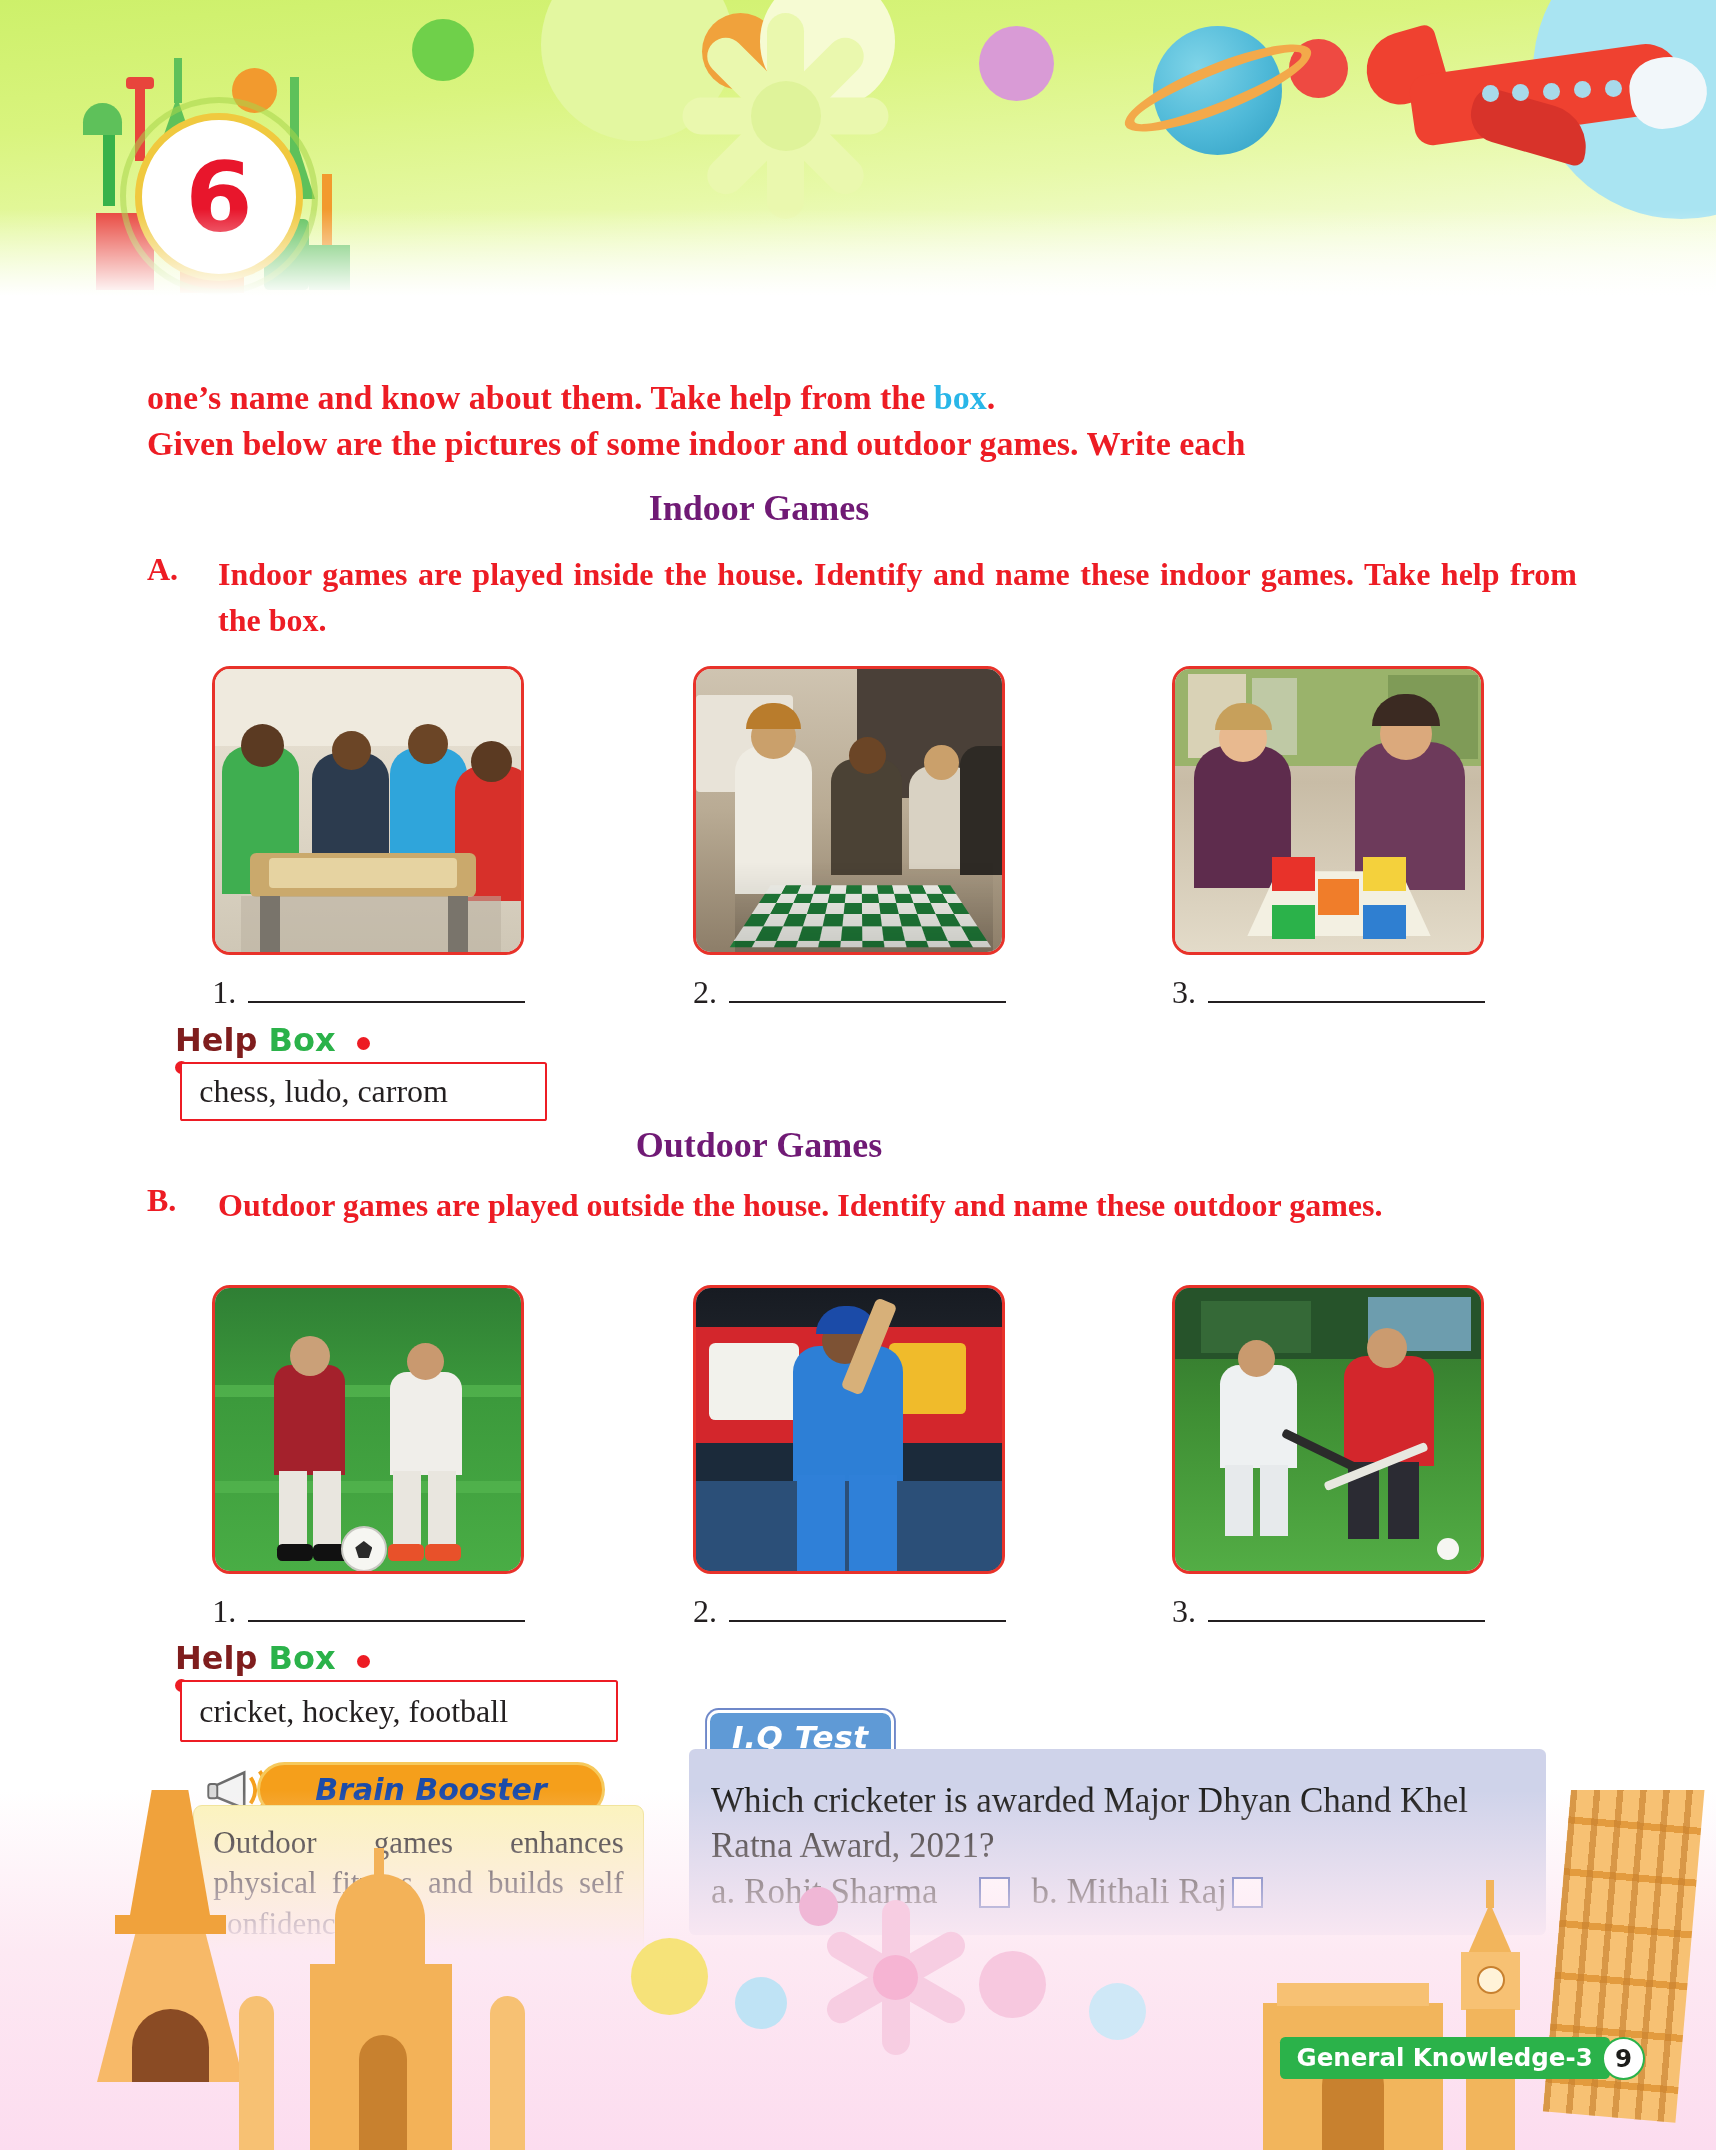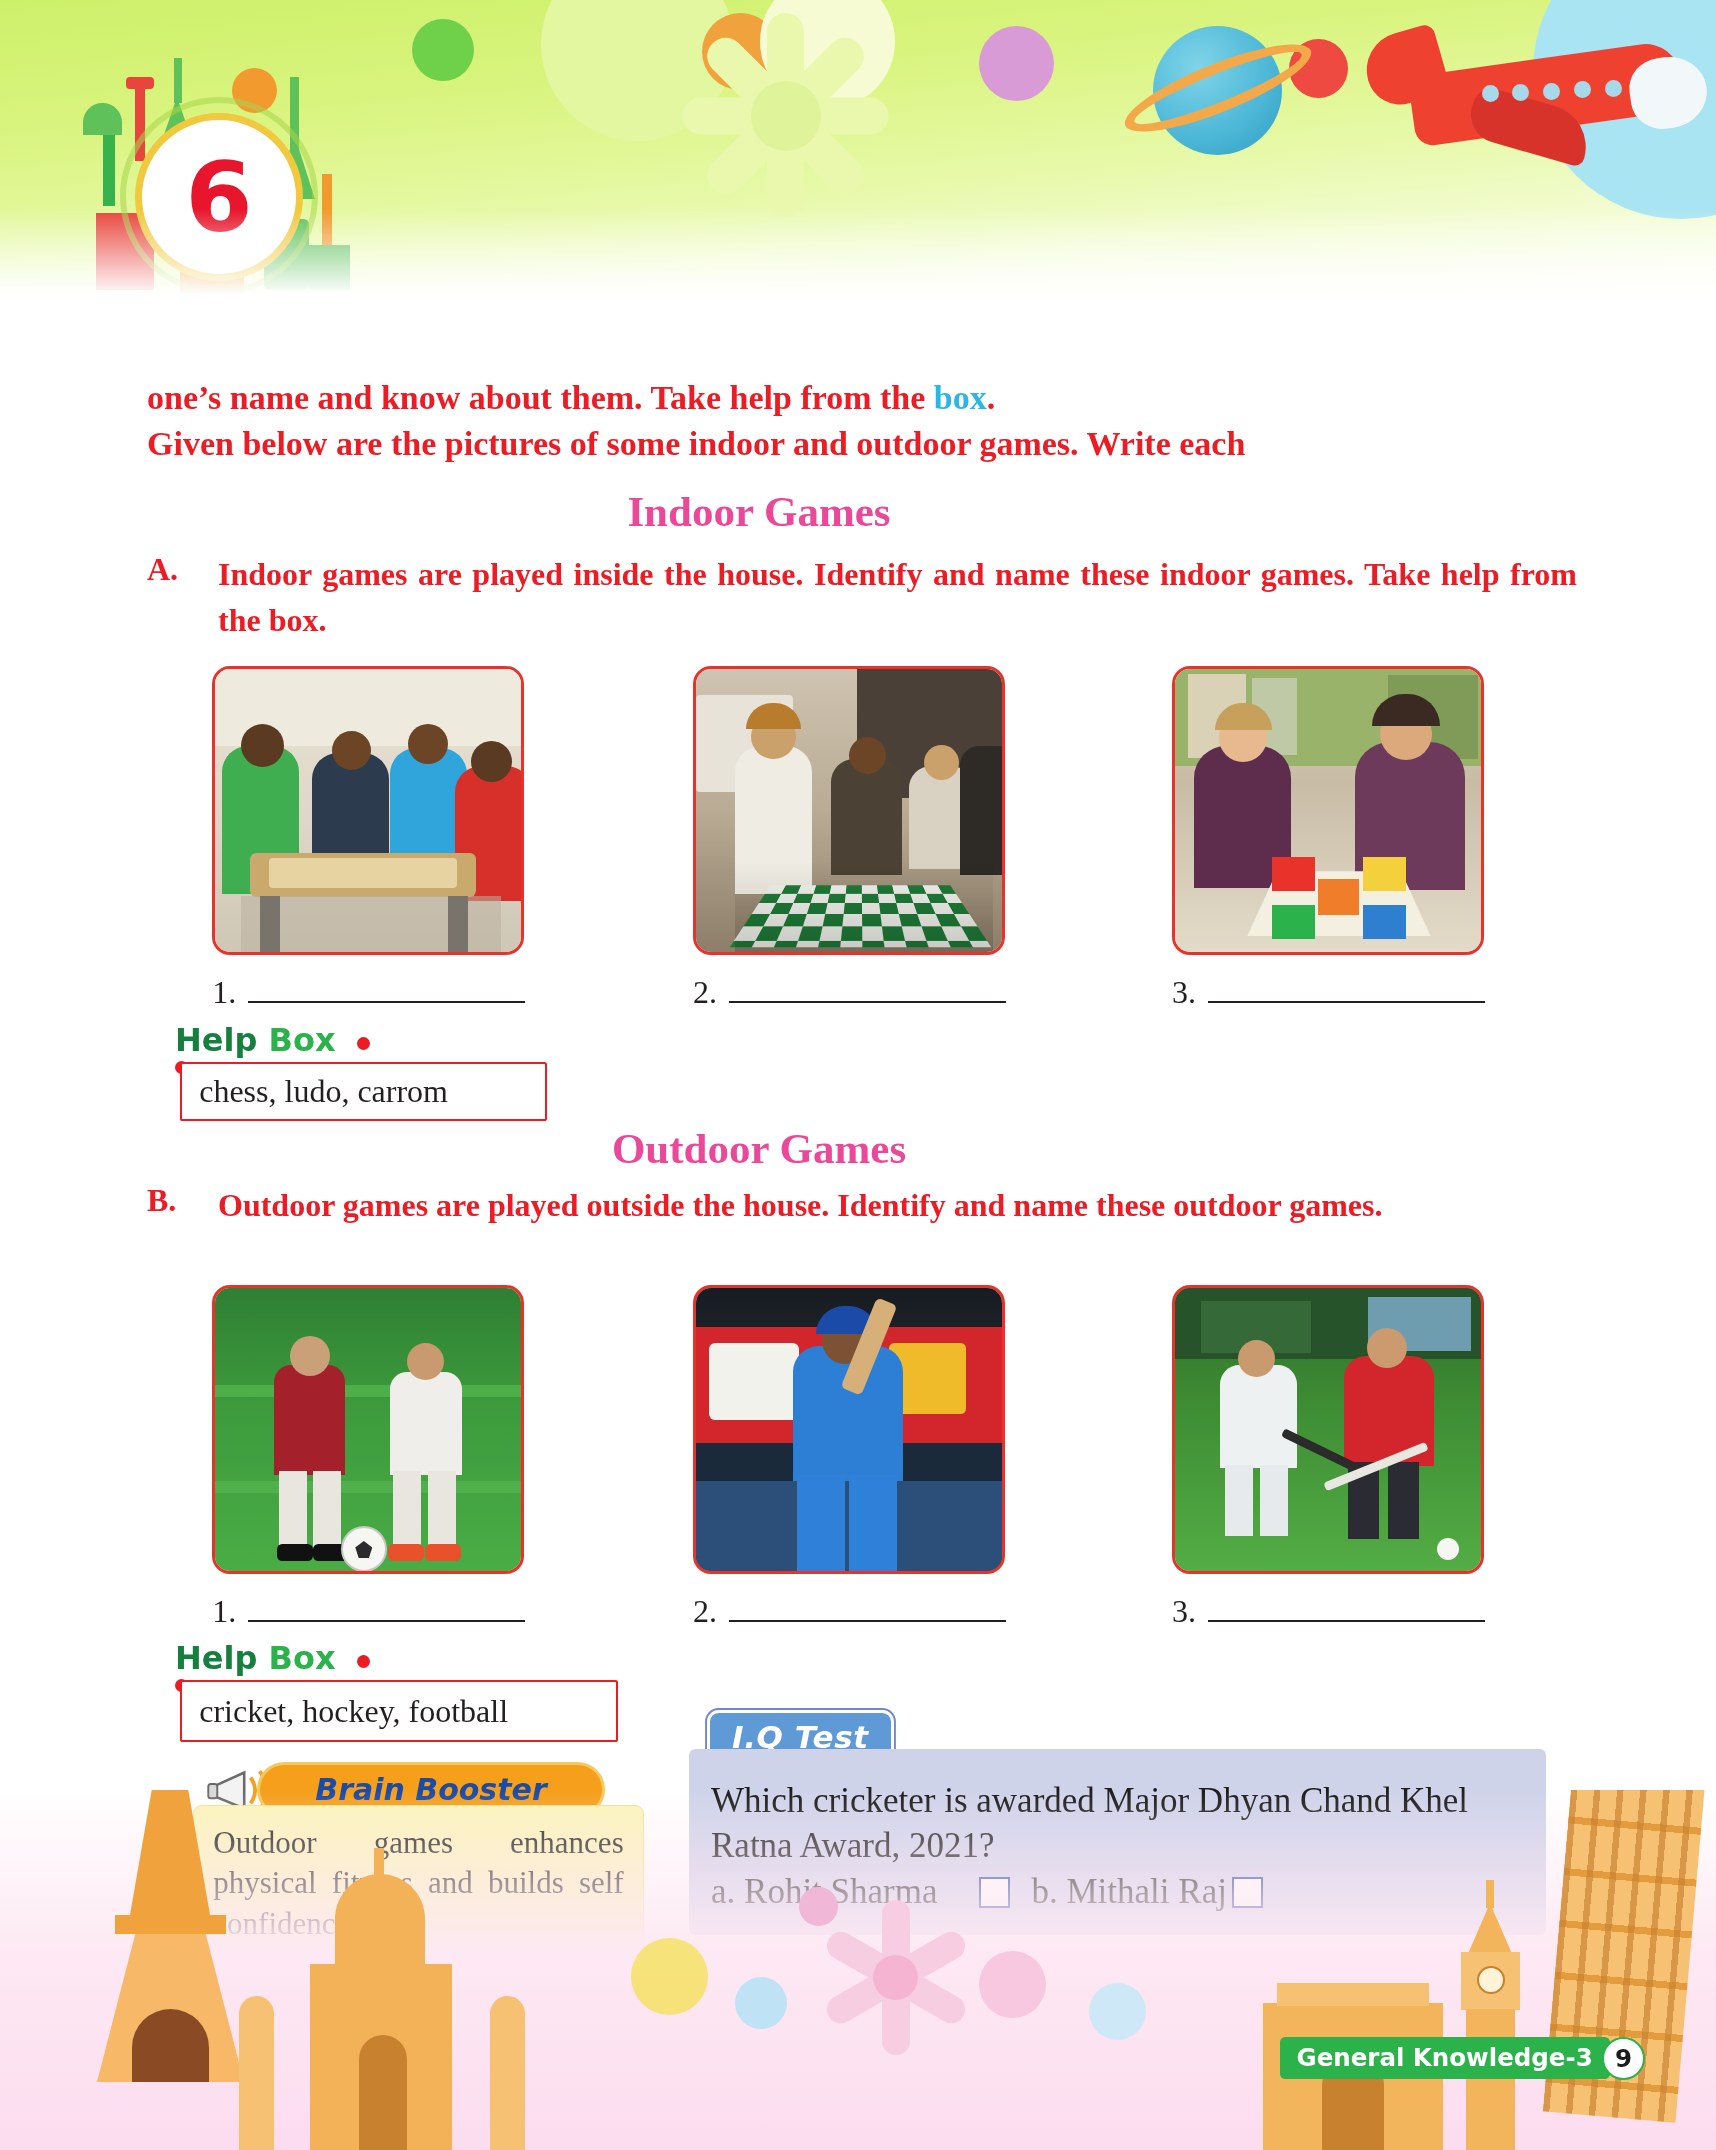--- a/index.html
+++ b/index.html
@@ -145,22 +145,22 @@
     color: #ed1c24;
   }
   .intro .cyan { color: #29b6e8; }
 
   .section-head {
     position: absolute;
     width: 1518px;
     text-align: center;
     font-family: "Liberation Serif", serif;
     font-weight: bold;
-    font-size: 43px;
-    color: #ec4899;
+    font-size: 36px;
+    color: #701a75;
   }
   #indoor-head { top: 162px; }
   #outdoor-head { top: 799px; }
 
   .q-block { position: absolute; left: 147px; width: 1437px; }
   .q-label {
     position: absolute;
     left: 0; top: 0;
     font-family: "Liberation Serif", serif;
     font-weight: bold;
@@ -213,21 +213,21 @@
 
   
   .helpbox { position: absolute; }
   .helpbox-label {
     position: absolute; left: 0; top: 0;
     font-family: "DejaVu Sans", sans-serif;
     font-weight: bold;
     font-size: 32px;
     white-space: nowrap;
   }
-  .helpbox-label .help { color: #15803d; }
+  .helpbox-label .help { color: #7f1d1d; }
   .helpbox-label .box { color: #2bb24a; }
   .hb-dot {
     position: absolute;
     width: 13px; height: 13px;
     border-radius: 50%;
     background: #ed1c24;
   }
   .hb-frame {
     position: absolute;
     border: 2.6px solid #ed1c24;

